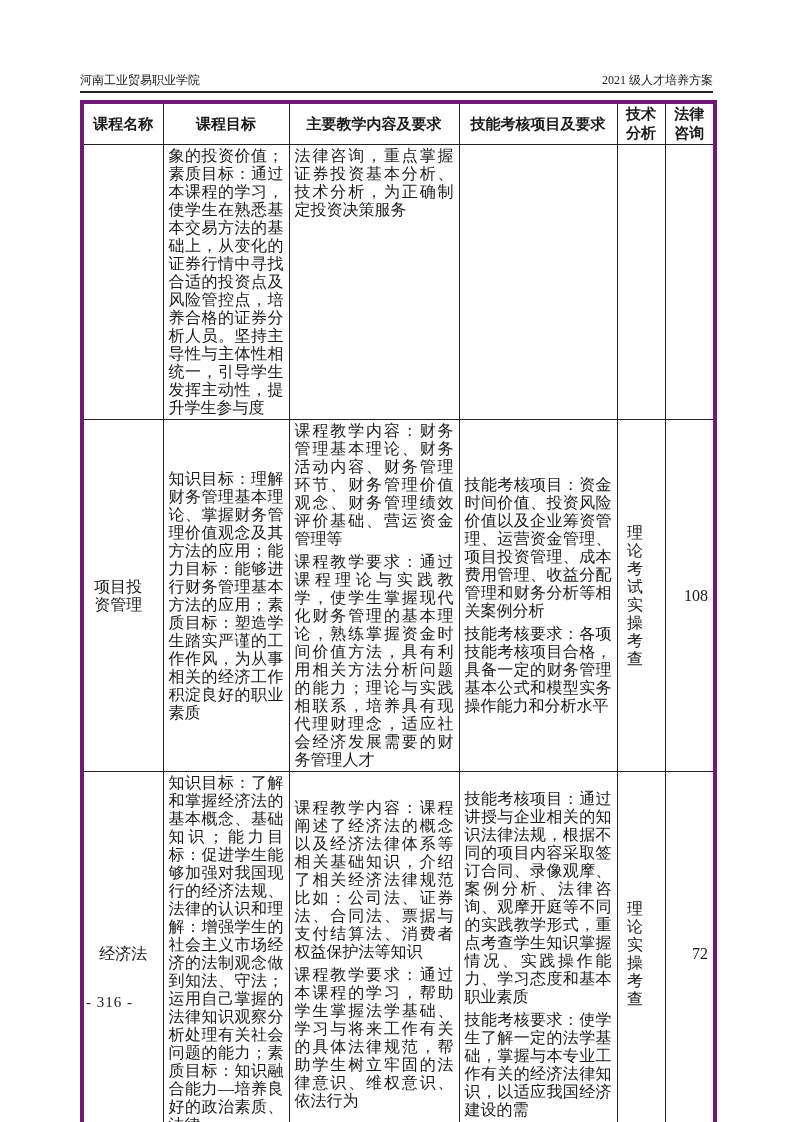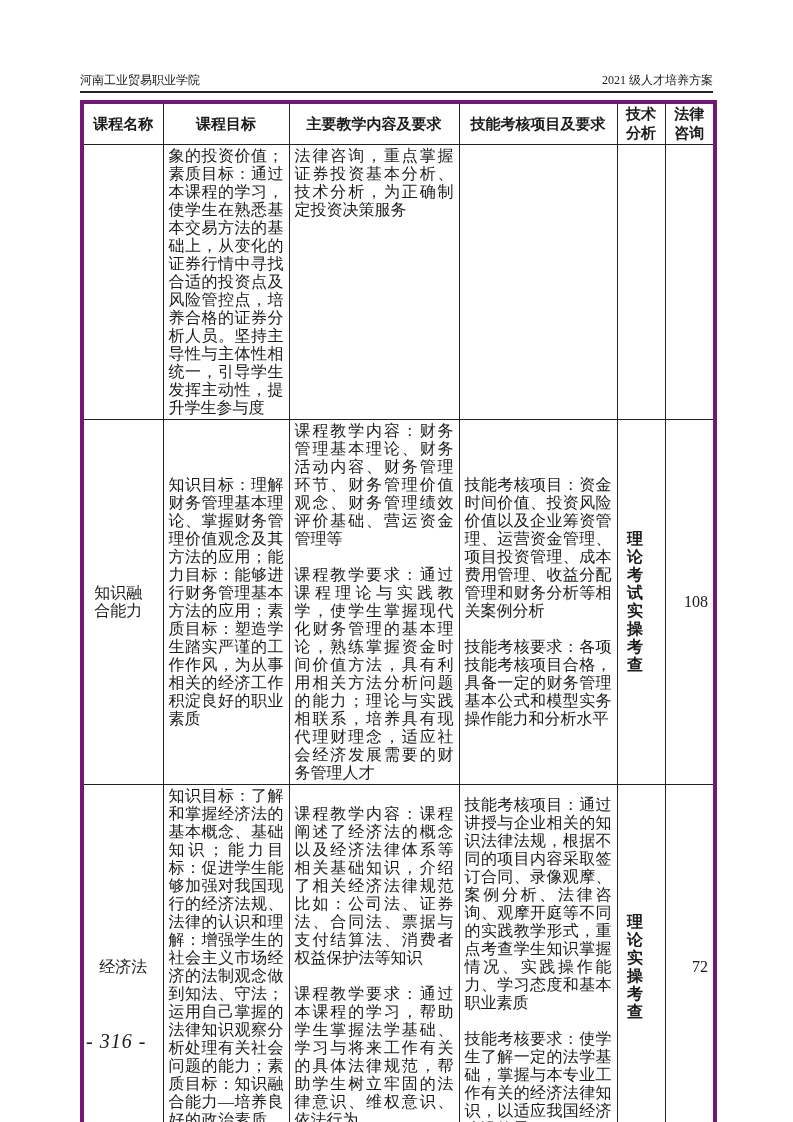--- a/index.html
+++ b/index.html
@@ -57,37 +57,36 @@
   }
   tr.row-cont td { vertical-align: top; }
   td.cell-text { text-align: justify; }
   td.cell-name { text-align: center; }
   .name-block {
     width: fit-content;
     max-width: 58px;
     margin: 0 auto;
     text-align: left;
   }
-  .para + .para { margin-top: 18px; }
-  td.cell-method { text-align: center; padding: 2px 2px; font-weight: bold; }
+  .para + .para { margin-top: 5px; }
+  td.cell-method { text-align: center; padding: 2px 2px; }
   .method-block { width: 28px; margin: 0 auto; text-align: left; }
   td.cell-hours { text-align: right; }
 
   tr.row-cont  > td { height: 256px; }
   tr.row-mid   > td { height: 307px; }
   tr.row-last  > td { height: 310px; }
 
   
   .doc-footer {
     position: absolute;
     left: 86px;
-    top: 1030px;
-    font-size: 20px;
+    top: 994px;
+    font-size: 15px;
     letter-spacing: 1px;
-    font-style: italic;
   }
 </style>
 </head>
 <body>
 
 <div class="page">
 
   <div class="doc-header">
     <span>河南工业贸易职业学院</span>
     <span>2021 级人才培养方案</span>
@@ -121,21 +120,21 @@
         <td class="cell-text">
           <div class="para">法律咨询，重点掌握证券投资基本分析、技术分析，为正确制定投资决策服务</div>
         </td>
         <td class="cell-text"></td>
         <td class="cell-method"></td>
         <td class="cell-hours"></td>
       </tr>
 
       <tr class="row-mid">
         <td class="cell-name">
-          <div class="name-block">知识融合能力</div>
+          <div class="name-block">项目投资管理</div>
         </td>
         <td class="cell-text">
           <div class="para">知识目标：理解财务管理基本理论、掌握财务管理价值观念及其方法的应用；能力目标：能够进行财务管理基本方法的应用；素质目标：塑造学生踏实严谨的工作作风，为从事相关的经济工作积淀良好的职业素质</div>
         </td>
         <td class="cell-text">
           <div class="para">课程教学内容：财务管理基本理论、财务活动内容、财务管理环节、财务管理价值观念、财务管理绩效评价基础、营运资金管理等</div>
           <div class="para">课程教学要求：通过课程理论与实践教学，使学生掌握现代化财务管理的基本理论，熟练掌握资金时间价值方法，具有利用相关方法分析问题的能力；理论与实践相联系，培养具有现代理财理念，适应社会经济发展需要的财务管理人才</div>
         </td>
         <td class="cell-text">
           <div class="para">技能考核项目：资金时间价值、投资风险价值以及企业筹资管理、运营资金管理、项目投资管理、成本费用管理、收益分配管理和财务分析等相关案例分析</div>

